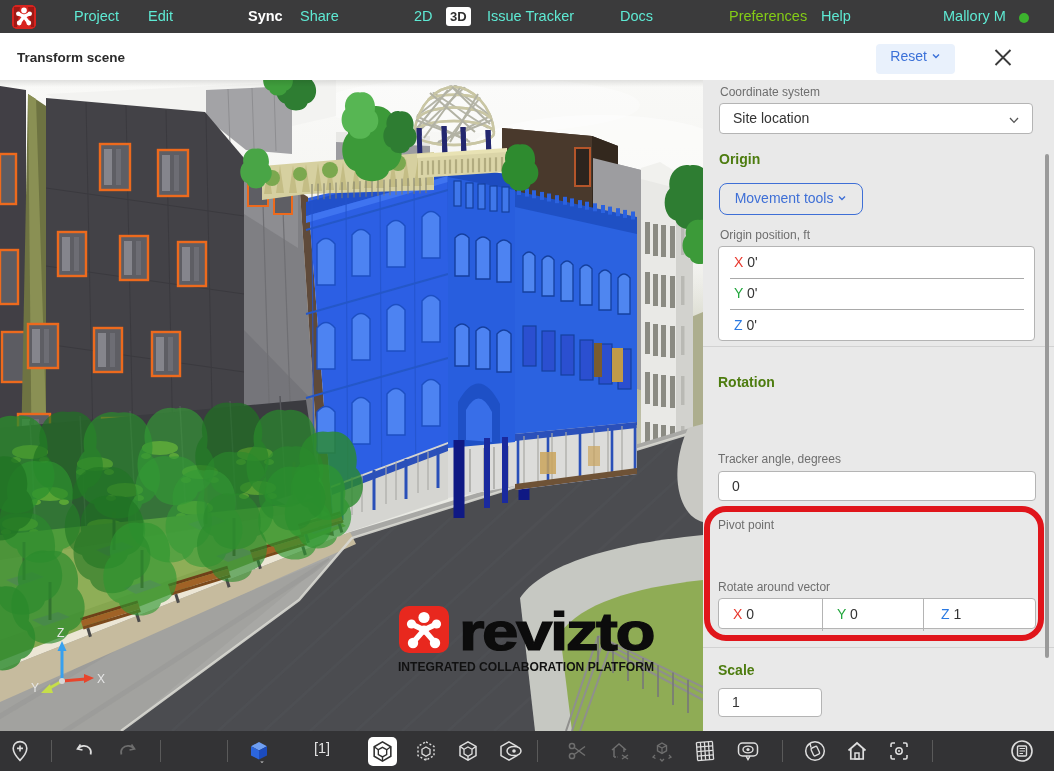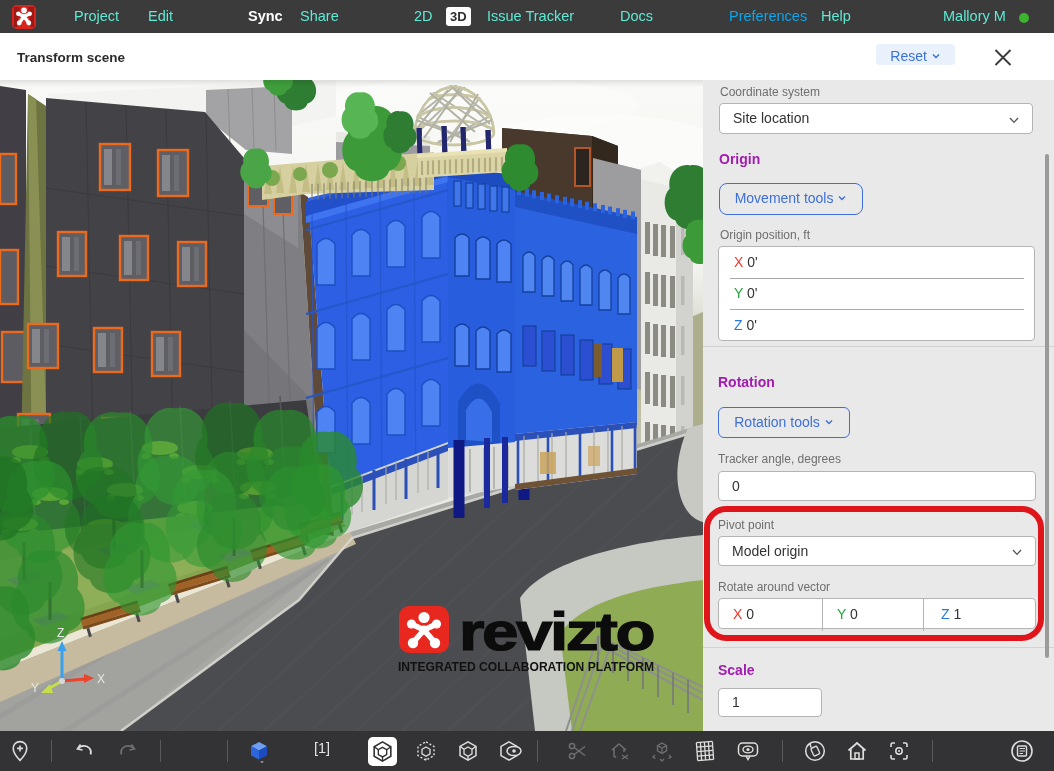--- a/index.html
+++ b/index.html
@@ -13,30 +13,30 @@
 #topbar .mi { position:absolute; top:0; height:33px; line-height:33px;
   color:#5eead4; font-size:14.5px; }
 #logo { position:absolute; left:12px; top:5px; width:24px; height:24px;
   border-radius:5px; background:#d8241f; overflow:hidden; }
 
 
 #titlebar { position:absolute; left:0; top:33px; width:1054px; height:47px;
   background:#ffffff; }
 #titlebar h1 { position:absolute; left:17px; top:50%; transform:translateY(-50%);
   font-size:13.5px; font-weight:bold; color:#2b2b2b; }
-#resetbtn { position:absolute; left:876px; top:11px; width:79px; height:21px;
+#resetbtn { position:absolute; left:876px; top:11px; width:79px; height:30px;
   background:#e9f1fc; border-radius:4px; color:#3a70d8; font-size:14px;
   text-align:center; line-height:25px; }
 #closex { position:absolute; left:993px; top:14px; width:20px; height:20px; }
 
 
 #panel { position:absolute; left:703px; top:80px; width:351px; height:651px;
   background:#e9e9e9; font-size:12px; color:#6e6e6e; }
 #panel .lbl { position:absolute; font-size:12px; color:#6e6e6e; }
-#panel .hd  { position:absolute; font-size:14px; font-weight:bold; color:#a21caf; }
+#panel .hd  { position:absolute; font-size:14px; font-weight:bold; color:#4d7c0f; }
 #panel .inp { position:absolute; background:#fff; border:1px solid #b4b4b4;
   border-radius:4px; color:#333; font-size:14px; }
 #panel .blue-btn { position:absolute; border:1.5px solid #3e6fd6; border-radius:6px;
   color:#3e6fd6; font-size:14px; background:transparent; }
 .chev { display:inline-block; width:10px; height:10px; }
 #panel .divider { position:absolute; left:0; width:351px; height:1px; background:#d2d2d2; }
 #scrollbar { position:absolute; left:342px; top:74px; width:4px; height:504px;
   background:#9a9a9a; border-radius:2px; }
 #redring { position:absolute; left:1px; top:426px; width:340px; height:135px;
   border:6px solid #e0151b; border-radius:22px; }
@@ -675,21 +675,21 @@
       </svg>
     </div>
     <div class="mi" style="left:74px;">Project</div>
     <div class="mi" style="left:148px;">Edit</div>
     <div class="mi" style="left:248px; color:#ffffff; font-weight:bold;">Sync</div>
     <div class="mi" style="left:300px;">Share</div>
     <div class="mi" style="left:414px;">2D</div>
     <div class="mi" style="left:446px; top:7px; height:19px; line-height:19px; background:#fff; color:#2e2e2e; border-radius:3px; padding:0 4px; font-weight:bold; font-size:13px;">3D</div>
     <div class="mi" style="left:487px;">Issue Tracker</div>
     <div class="mi" style="left:620px;">Docs</div>
-    <div class="mi" style="left:729px; color:#0ea5e9;">Preferences</div>
+    <div class="mi" style="left:729px; color:#84cc16;">Preferences</div>
     <div class="mi" style="left:821px;">Help</div>
     <div class="mi" style="left:943px;">Mallory M</div>
     <div style="position:absolute; left:1019px; top:13px; width:10px; height:10px; border-radius:50%; background:#3cb32e;"></div>
   </div>
 
   <div id="titlebar">
     <h1>Transform scene</h1>
     <div id="resetbtn">Reset <svg class="chev" viewBox="0 0 10 10">
           <path d="M2 3.5 L5 6.5 L8 3.5" fill="none" stroke="#3a70d8" stroke-width="1.4"></path>
         </svg></div>
@@ -714,34 +714,24 @@
     <div class="lbl" style="left:17px; top:148px;">Origin position, ft</div>
     <div class="inp" style="left:15px; top:166px; width:317px; height:95px;">
       <div style="position:absolute; left:15px; top:7px;"><span style="color:#e8382e;">X</span> <span style="color:#333;">0'</span></div>
       <div style="position:absolute; left:11px; top:31px; width:294px; height:1px; background:#a9a9a9;"></div>
       <div style="position:absolute; left:15px; top:38px;text-align:center;"><span style="color:#21a63c;">Y</span> <span style="color:#333;">0'</span></div>
       <div style="position:absolute; left:11px; top:62px; width:294px; height:1px; background:#a9a9a9;"></div>
       <div style="position:absolute; left:15px; top:70px;"><span style="color:#2a79e2;">Z</span> <span style="color:#333;">0'</span></div>
     </div>
     <div class="divider" style="top:266px;"></div>
     <div class="hd" style="left:15px; top:294px;">Rotation</div>
-    <div class="blue-btn" style="left:15px; top:327px; width:132px; height:31px; line-height:28px; text-align:center;">Rotation tools
-      <svg class="chev" viewBox="0 0 10 10">
-          <path d="M2 3.5 L5 6.5 L8 3.5" fill="none" stroke="#3e6fd6" stroke-width="1.4"></path>
-        </svg>
-    </div>
     <div class="lbl" style="left:15px; top:372px;">Tracker angle, degrees</div>
     <div class="inp" style="left:15px; top:391px; width:318px; height:30px; line-height:28px; padding-left:13px;">0</div>
     <div id="redring"></div>
     <div class="lbl" style="left:15px; top:438px;">Pivot point</div>
-    <div class="inp" style="left:15px; top:456px; width:318px; height:30px; line-height:28px; padding-left:13px;">Model origin
-      <svg style="position:absolute; right:12px; top:9px;" width="12" height="12" viewBox="0 0 12 12">
-          <path d="M2 4 L6 8.4 L10 4" fill="none" stroke="#555" stroke-width="1.3"></path>
-        </svg>
-    </div>
     <div class="lbl" style="left:15px; top:500px;">Rotate around vector</div>
     <div class="inp" style="left:15px; top:518px; width:318px; height:31px;">
       <div style="position:absolute; left:14px; top:7px;"><span style="color:#e8382e;">X</span> <span style="color:#333;">0</span></div>
       <div style="position:absolute; left:103px; top:0; width:1px; height:32px; background:#b4b4b4;"></div>
       <div style="position:absolute; left:118px; top:7px;"><span style="color:#21a63c;">Y</span> <span style="color:#333;">0</span></div>
       <div style="position:absolute; left:204px; top:0; width:1px; height:32px; background:#b4b4b4;"></div>
       <div style="position:absolute; left:222px; top:7px;"><span style="color:#2a79e2;">Z</span> <span style="color:#333;">1</span></div>
     </div>
     <div class="divider" style="top:567px;"></div>
     <div class="hd" style="left:15px; top:582px;">Scale</div>

